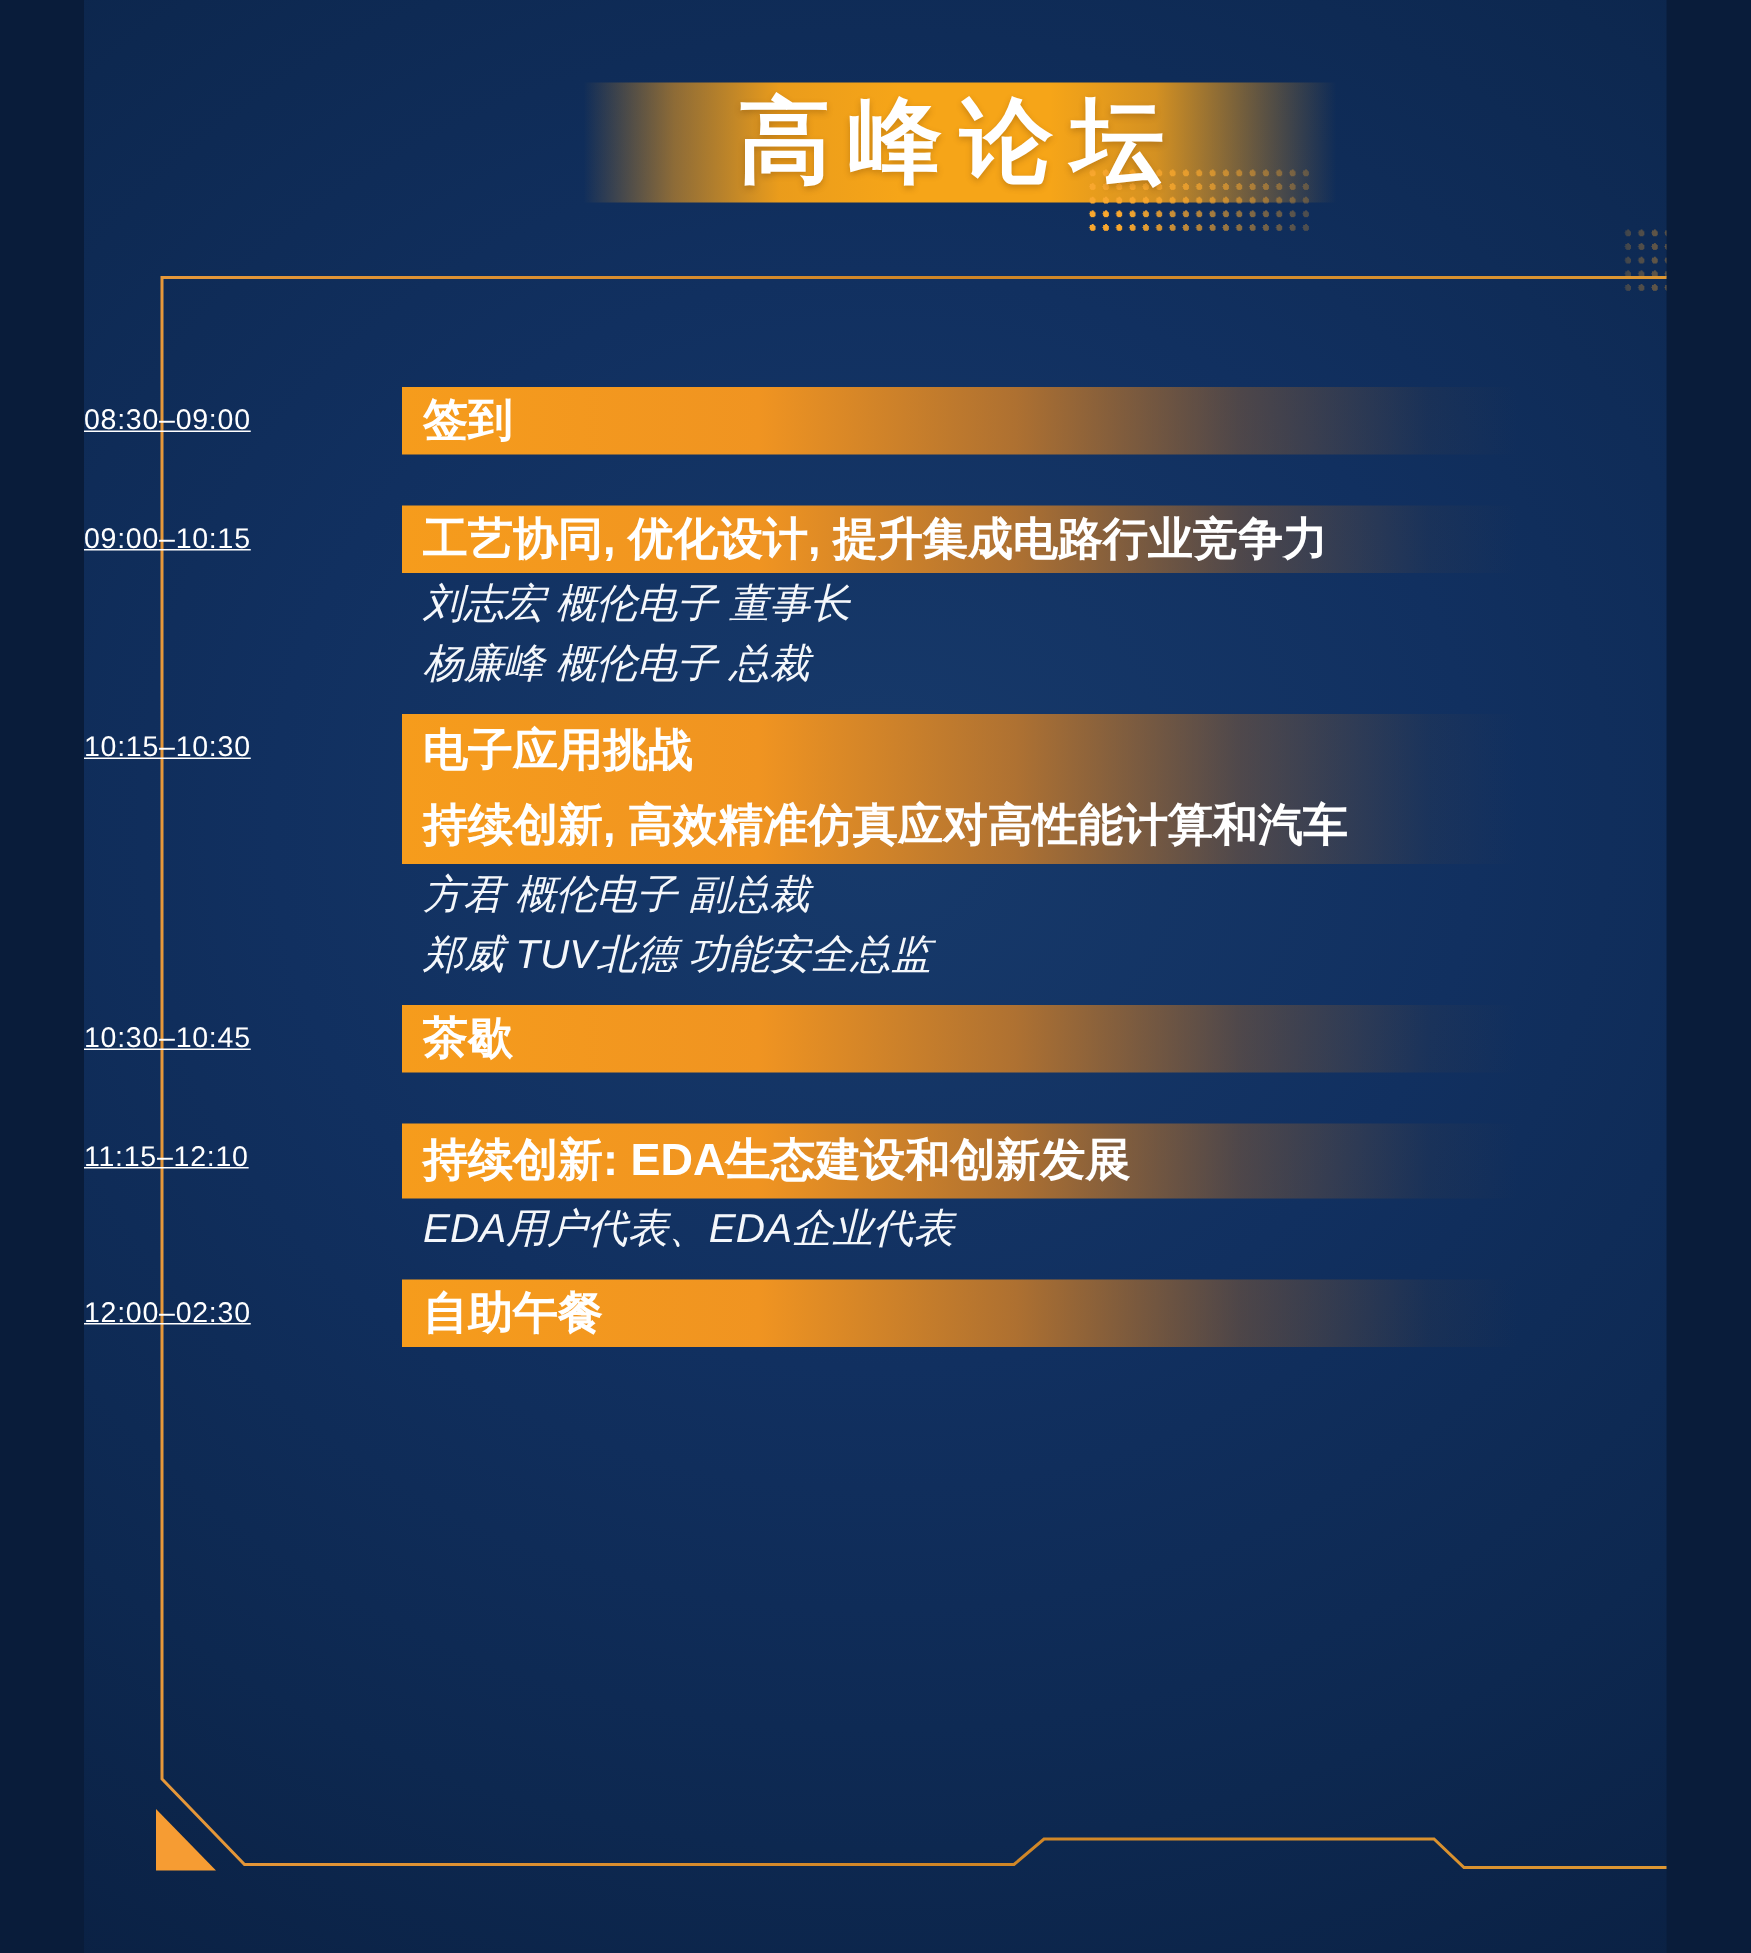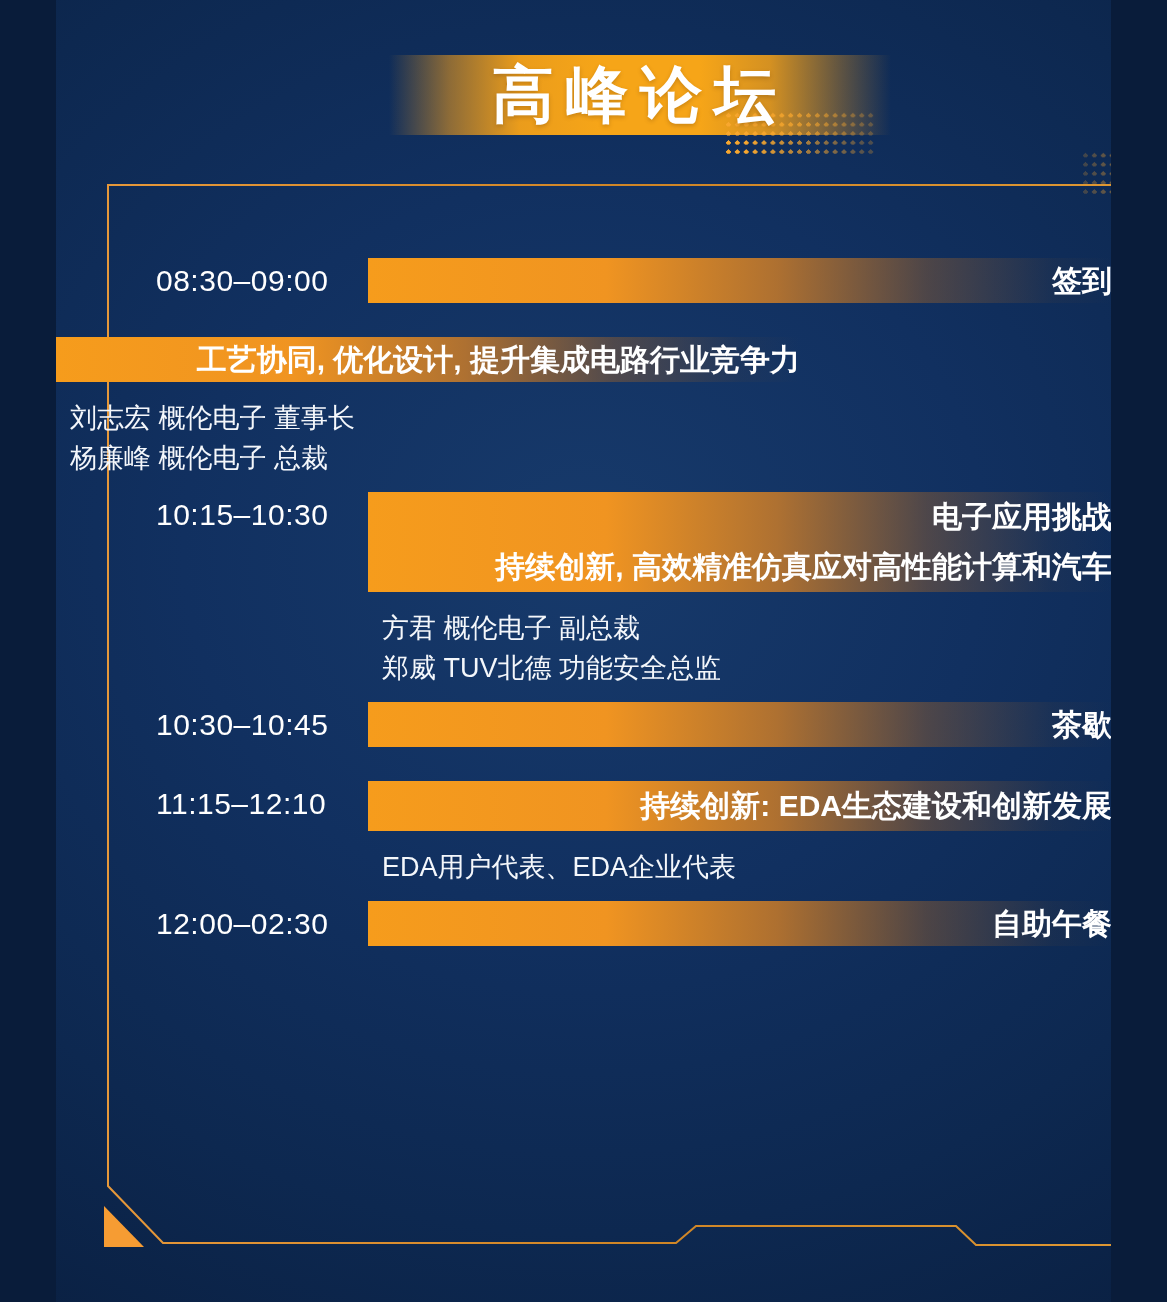--- a/index.html
+++ b/index.html
@@ -95,60 +95,60 @@
   }
   .session-row {
     display: flex;
     align-items: flex-start;
     margin-bottom: 34px;
   }
   .session-row.has-speakers {
     margin-bottom: 14px;
   }
   .session-time {
-    margin-left: 100px;
     width: 212px;
     flex: 0 0 212px;
-    font-size: 30px;
+    font-size: 19px;
     line-height: 45px;
     letter-spacing: 0.5px;
     color: #ffffff;
     white-space: nowrap;
+    text-decoration: underline;
   }
   .session-right {
     display: flex;
     flex-direction: column;
   }
   .bar {
     width: 744px;
     min-height: 45px;
     background: linear-gradient(90deg,
       rgba(246,156,28,1) 0%,
       rgba(240,148,33,1) 32%,
       rgba(208,126,38,0.82) 55%,
       rgba(152,97,45,0.45) 75%,
       rgba(95,72,52,0.12) 92%,
       rgba(95,72,52,0) 100%);
     padding-left: 14px;
     box-sizing: border-box;
-    text-align: right;
   }
   .bar-line {
     font-size: 30px;
     font-weight: 700;
     line-height: 45px;
     color: #ffffff;
     white-space: nowrap;
   }
   .bar.two-line .bar-line {
     line-height: 50px;
   }
   .speakers {
-    margin-top: 16px;
+    margin-top: 0;
     padding-left: 14px;
+    font-style: italic;
   }
   .speaker {
     font-size: 27px;
     line-height: 40px;
     color: #f4f7fb;
     white-space: nowrap;
   }
 </style>
 </head>
 <body>
@@ -181,20 +181,21 @@
         <div class="bar">
           <div class="bar-lines">
               <div class="bar-line">签到</div>
             </div>
         </div>
 
       </div>
     </div>
 
     <div class="session-row has-speakers">
+      <div class="session-time">09:00–10:15</div>
       <div class="session-right">
         <div class="bar">
           <div class="bar-lines">
               <div class="bar-line">工艺协同, 优化设计, 提升集成电路行业竞争力</div>
             </div>
         </div>
         <div class="speakers">
             <div class="speaker">刘志宏  概伦电子 董事长</div>
             <div class="speaker">杨廉峰  概伦电子 总裁</div>
           </div>

